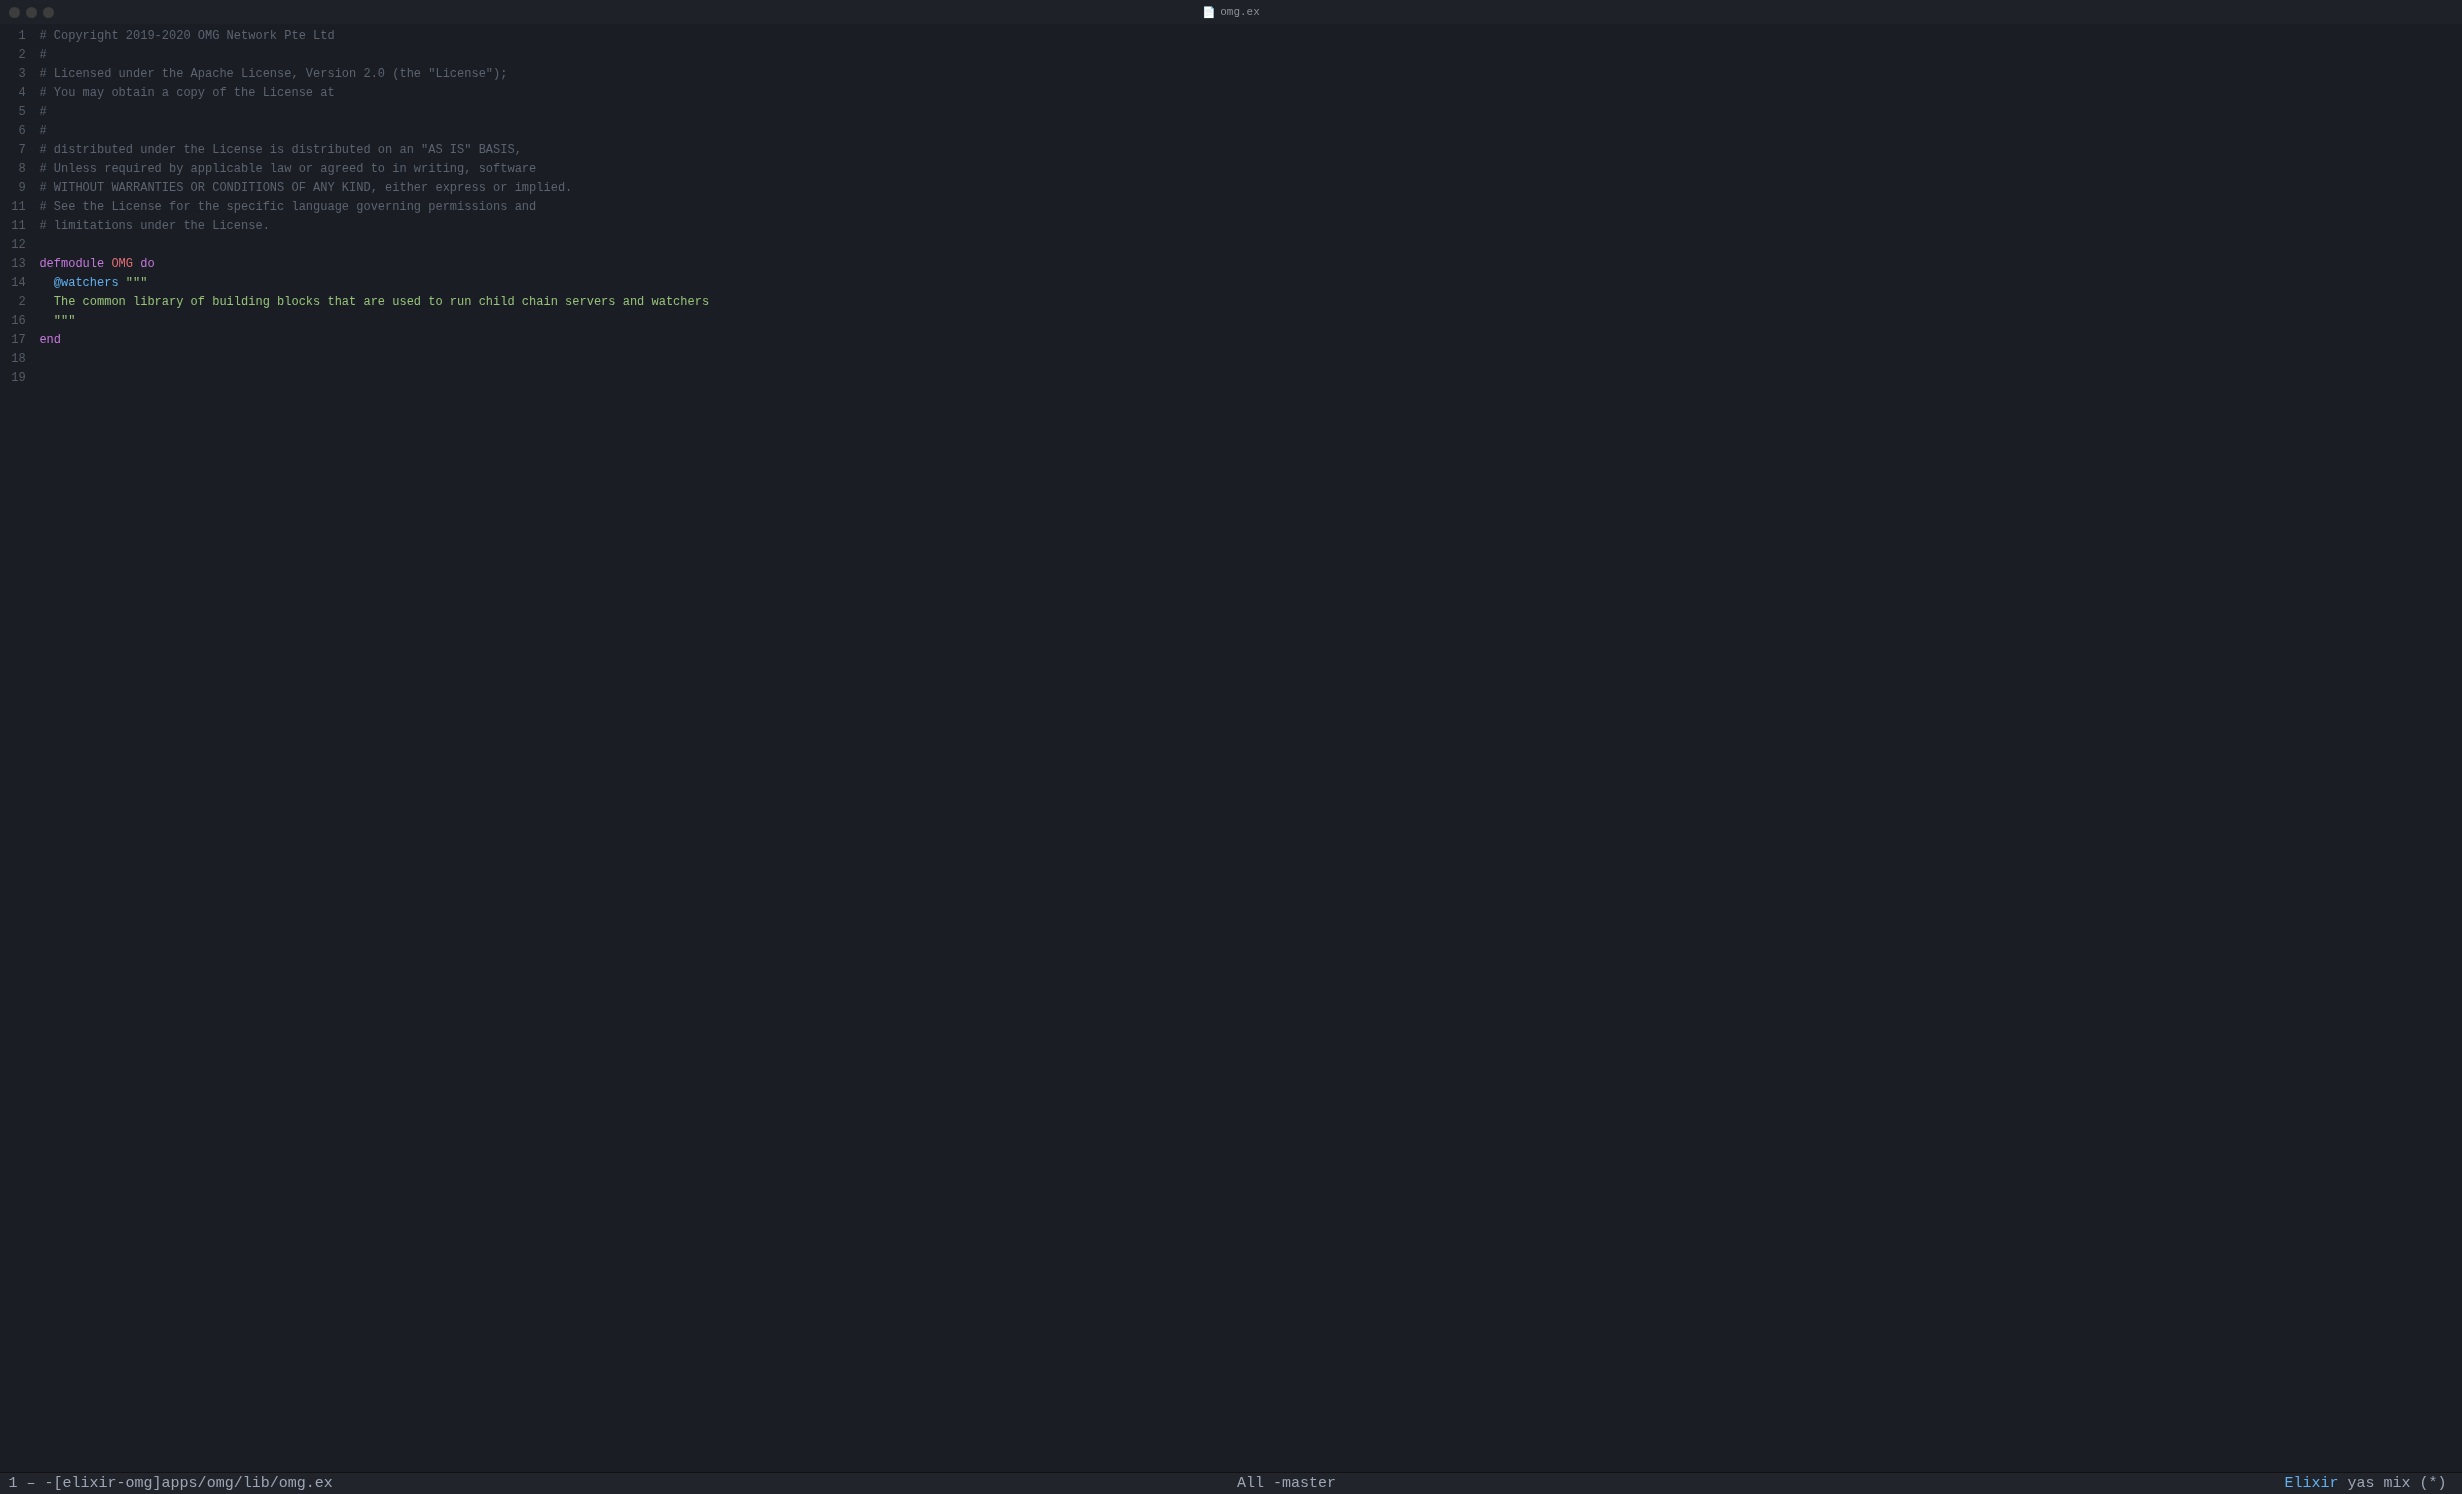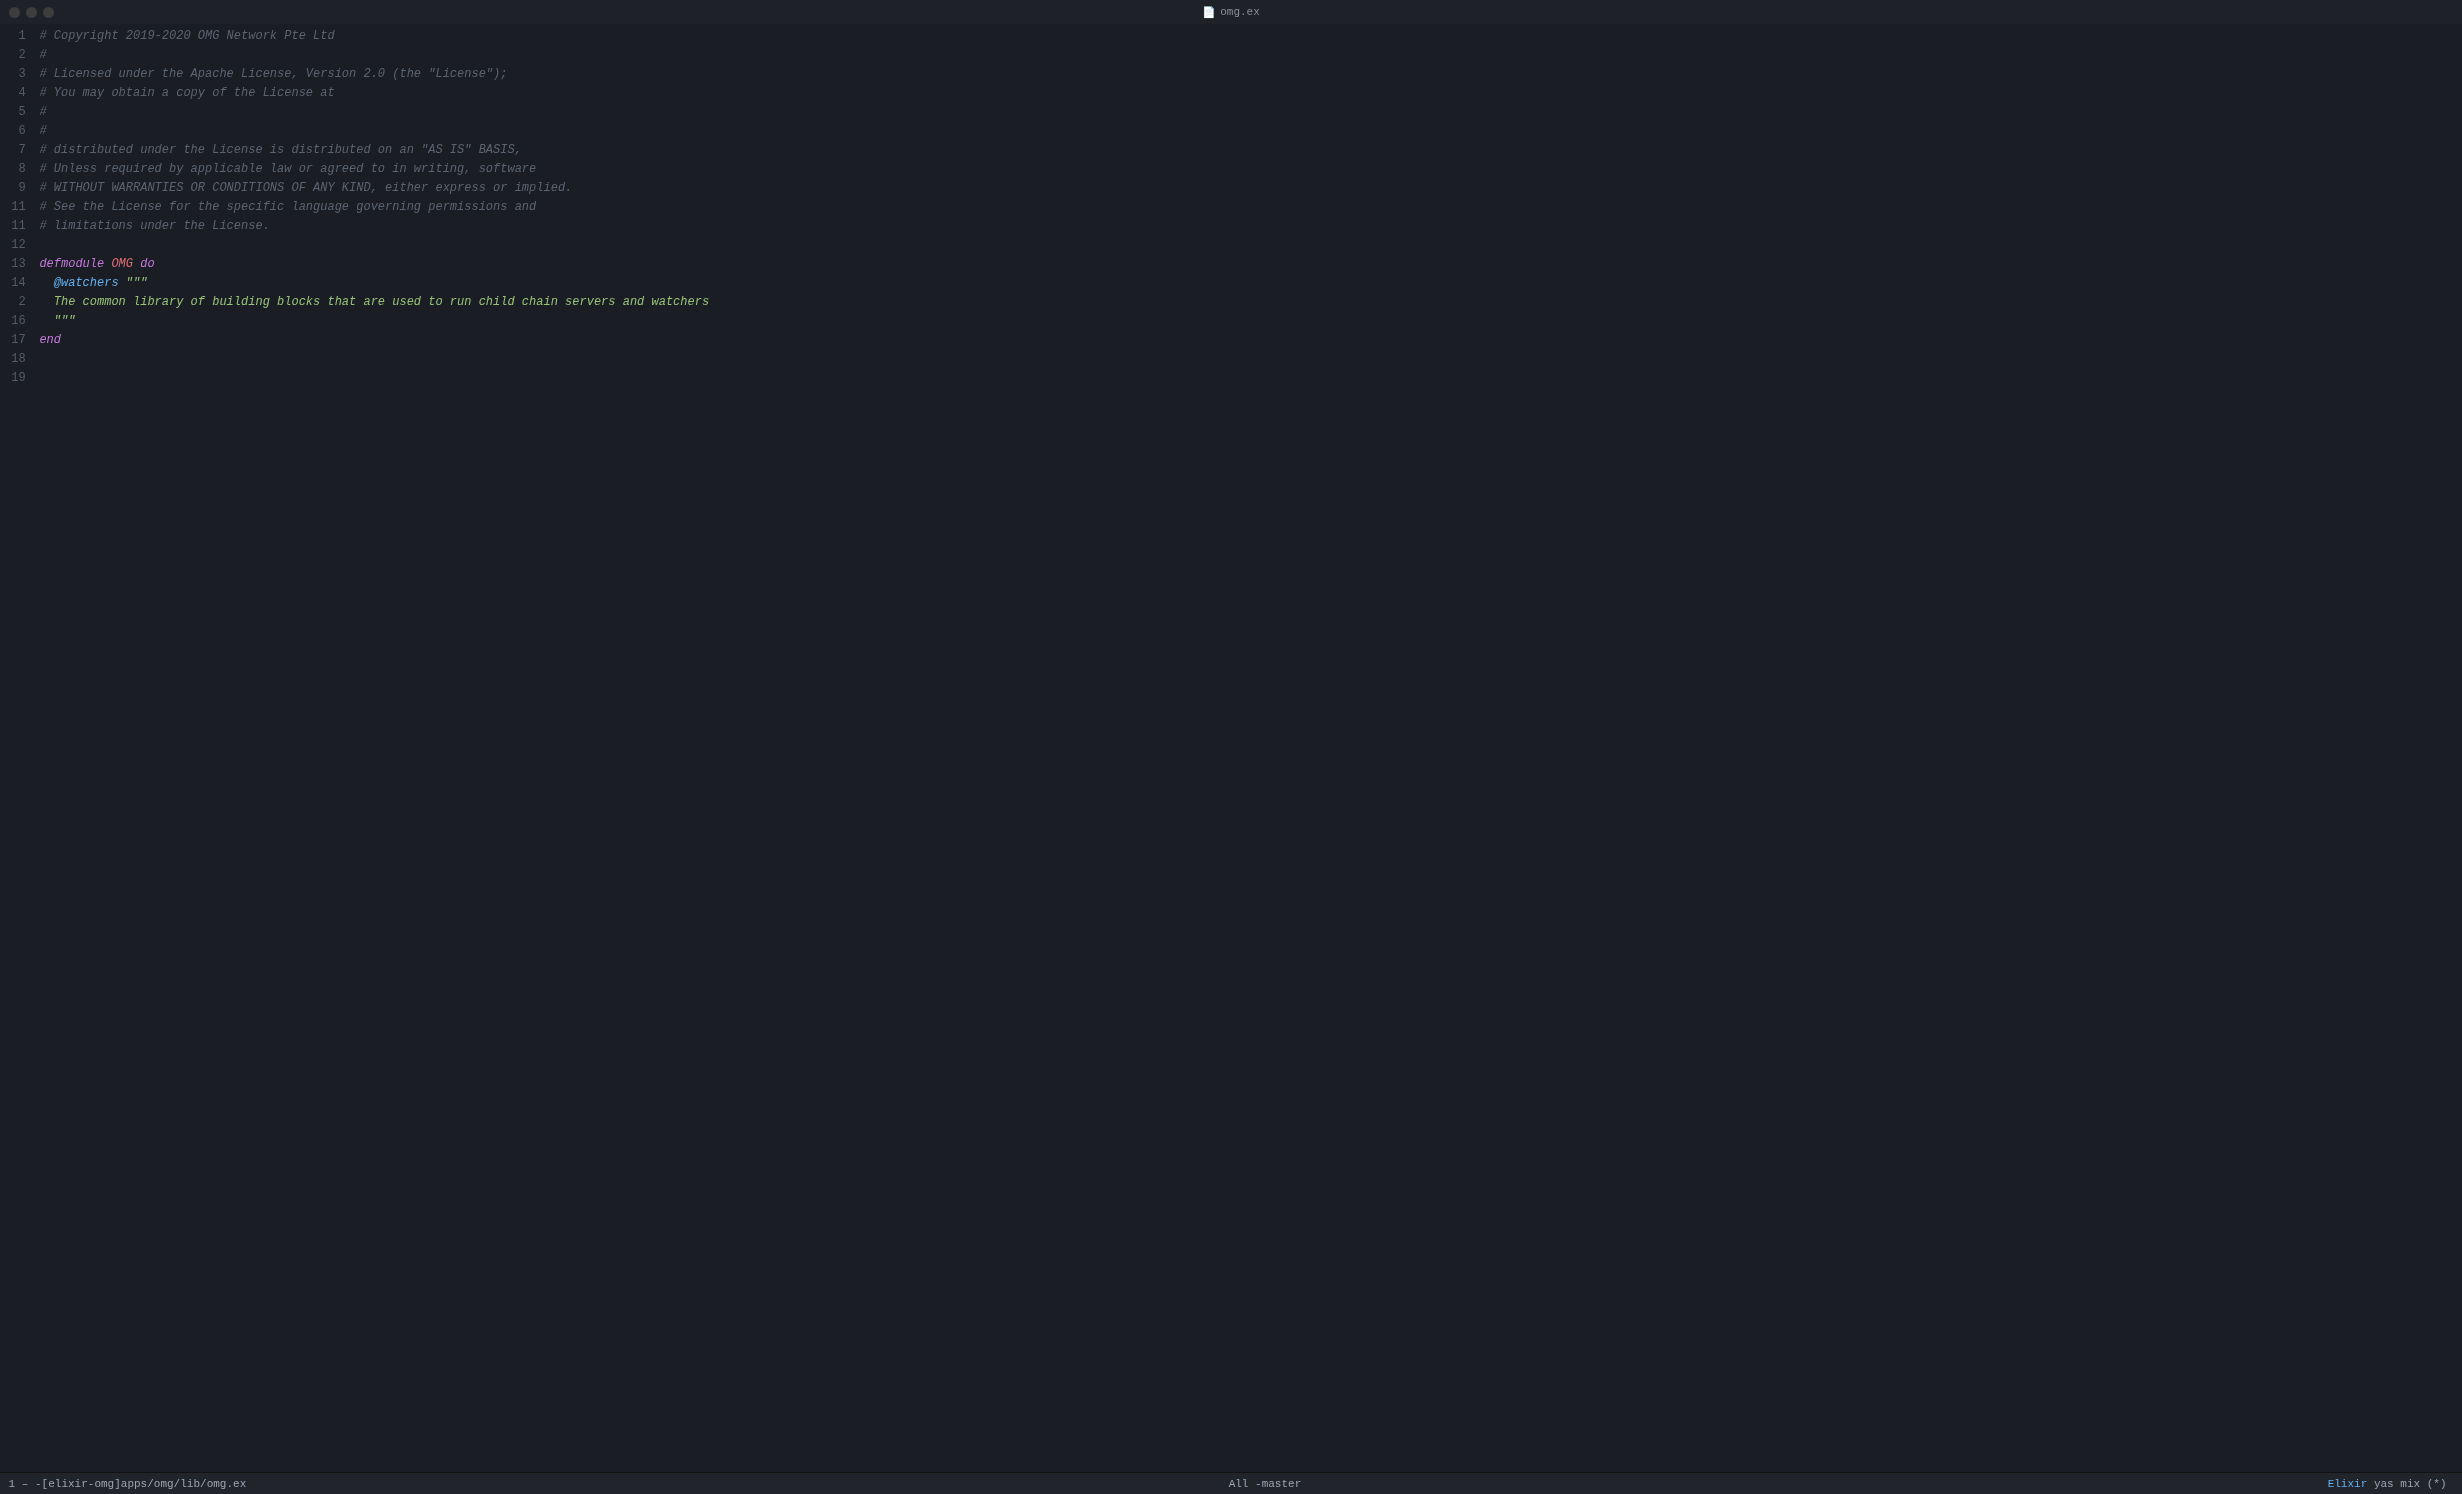--- a/index.html
+++ b/index.html
@@ -83,21 +83,20 @@
 
     .code-lines {
       flex: 1;
       padding-left: 3.4px;
     }
 
     .line {
       height: 19px;
       line-height: 19px;
       white-space: pre;
-      font-style: italic;
     }
 
     .line-num {
       height: 19px;
       line-height: 19px;
     }
 
     
     .comment { color: #5c6370; }
     .keyword { color: #c678dd; }
@@ -109,21 +108,21 @@
     
     .status-bar {
       background-color: #21252b;
       border-top: 0.9px solid #111;
       height: 22px;
       display: flex;
       align-items: center;
       padding: 0 8.6px;
       flex-shrink: 0;
       color: #9da5b4;
-      font-size: 11px;
+      font-size: 15px;
     }
 
     .status-left {
       margin-right: auto;
     }
 
     .status-elixir { color: #61afef; }
   </style>
 </head>
 <body>

